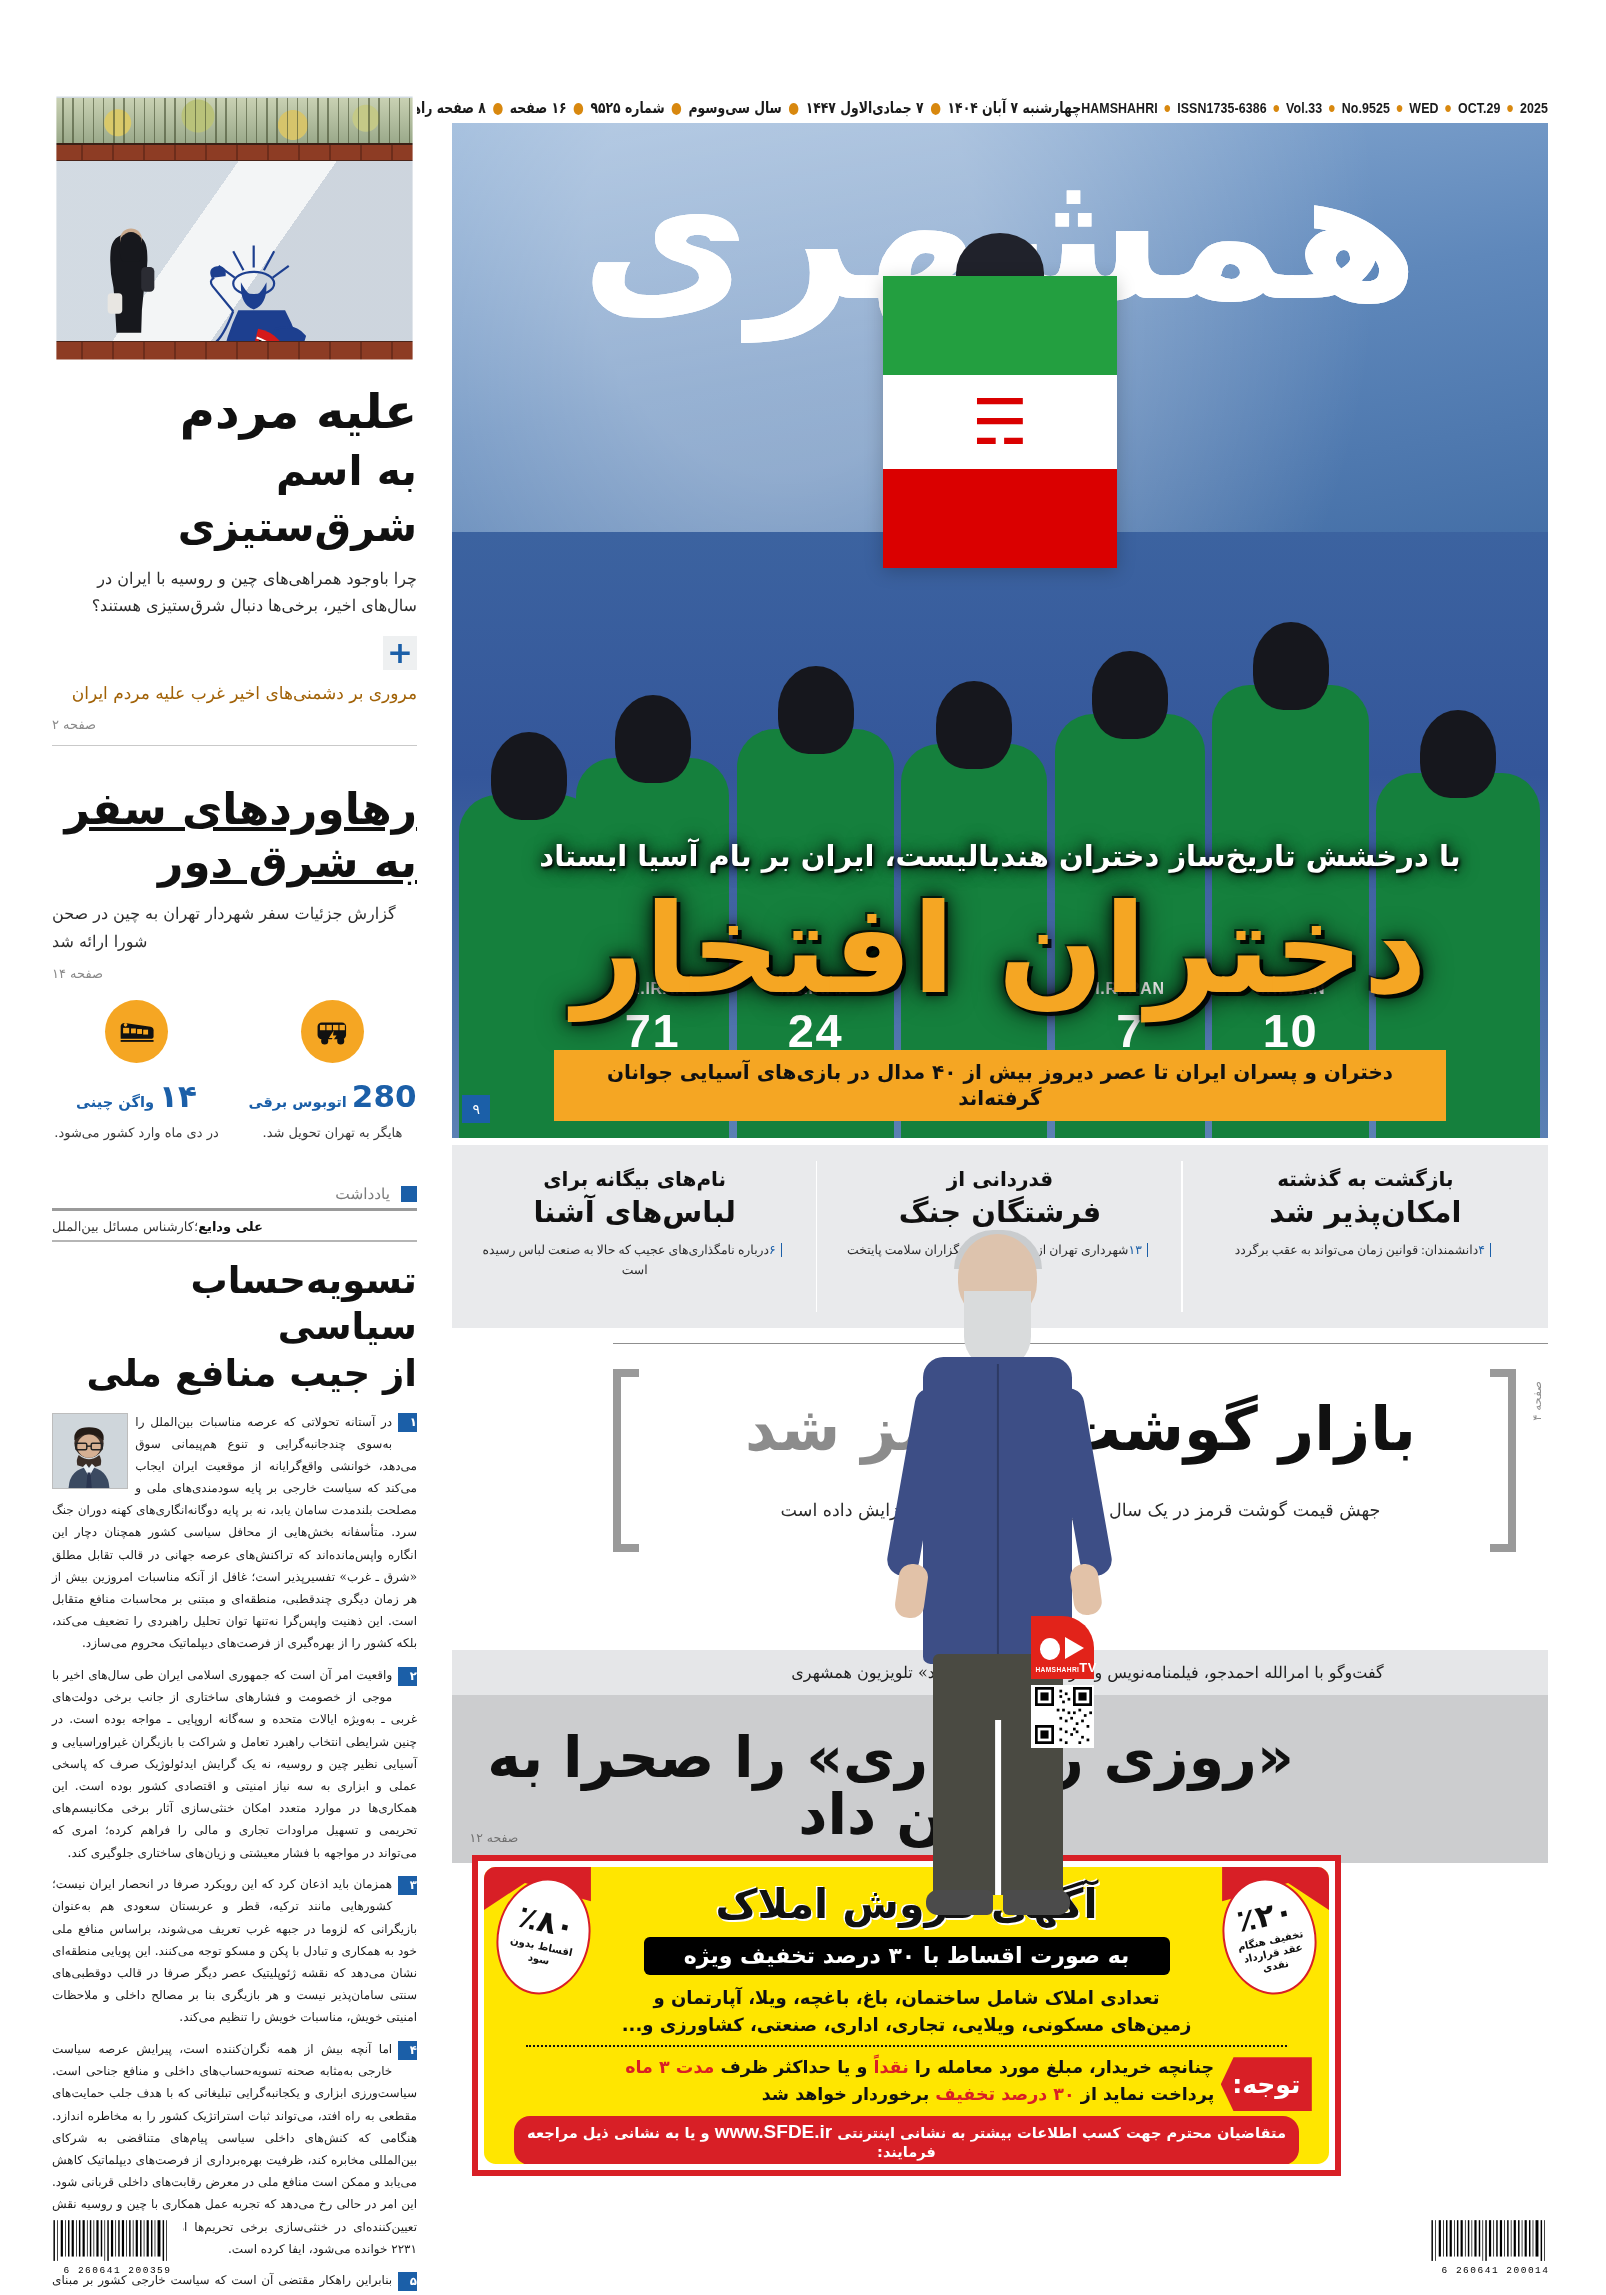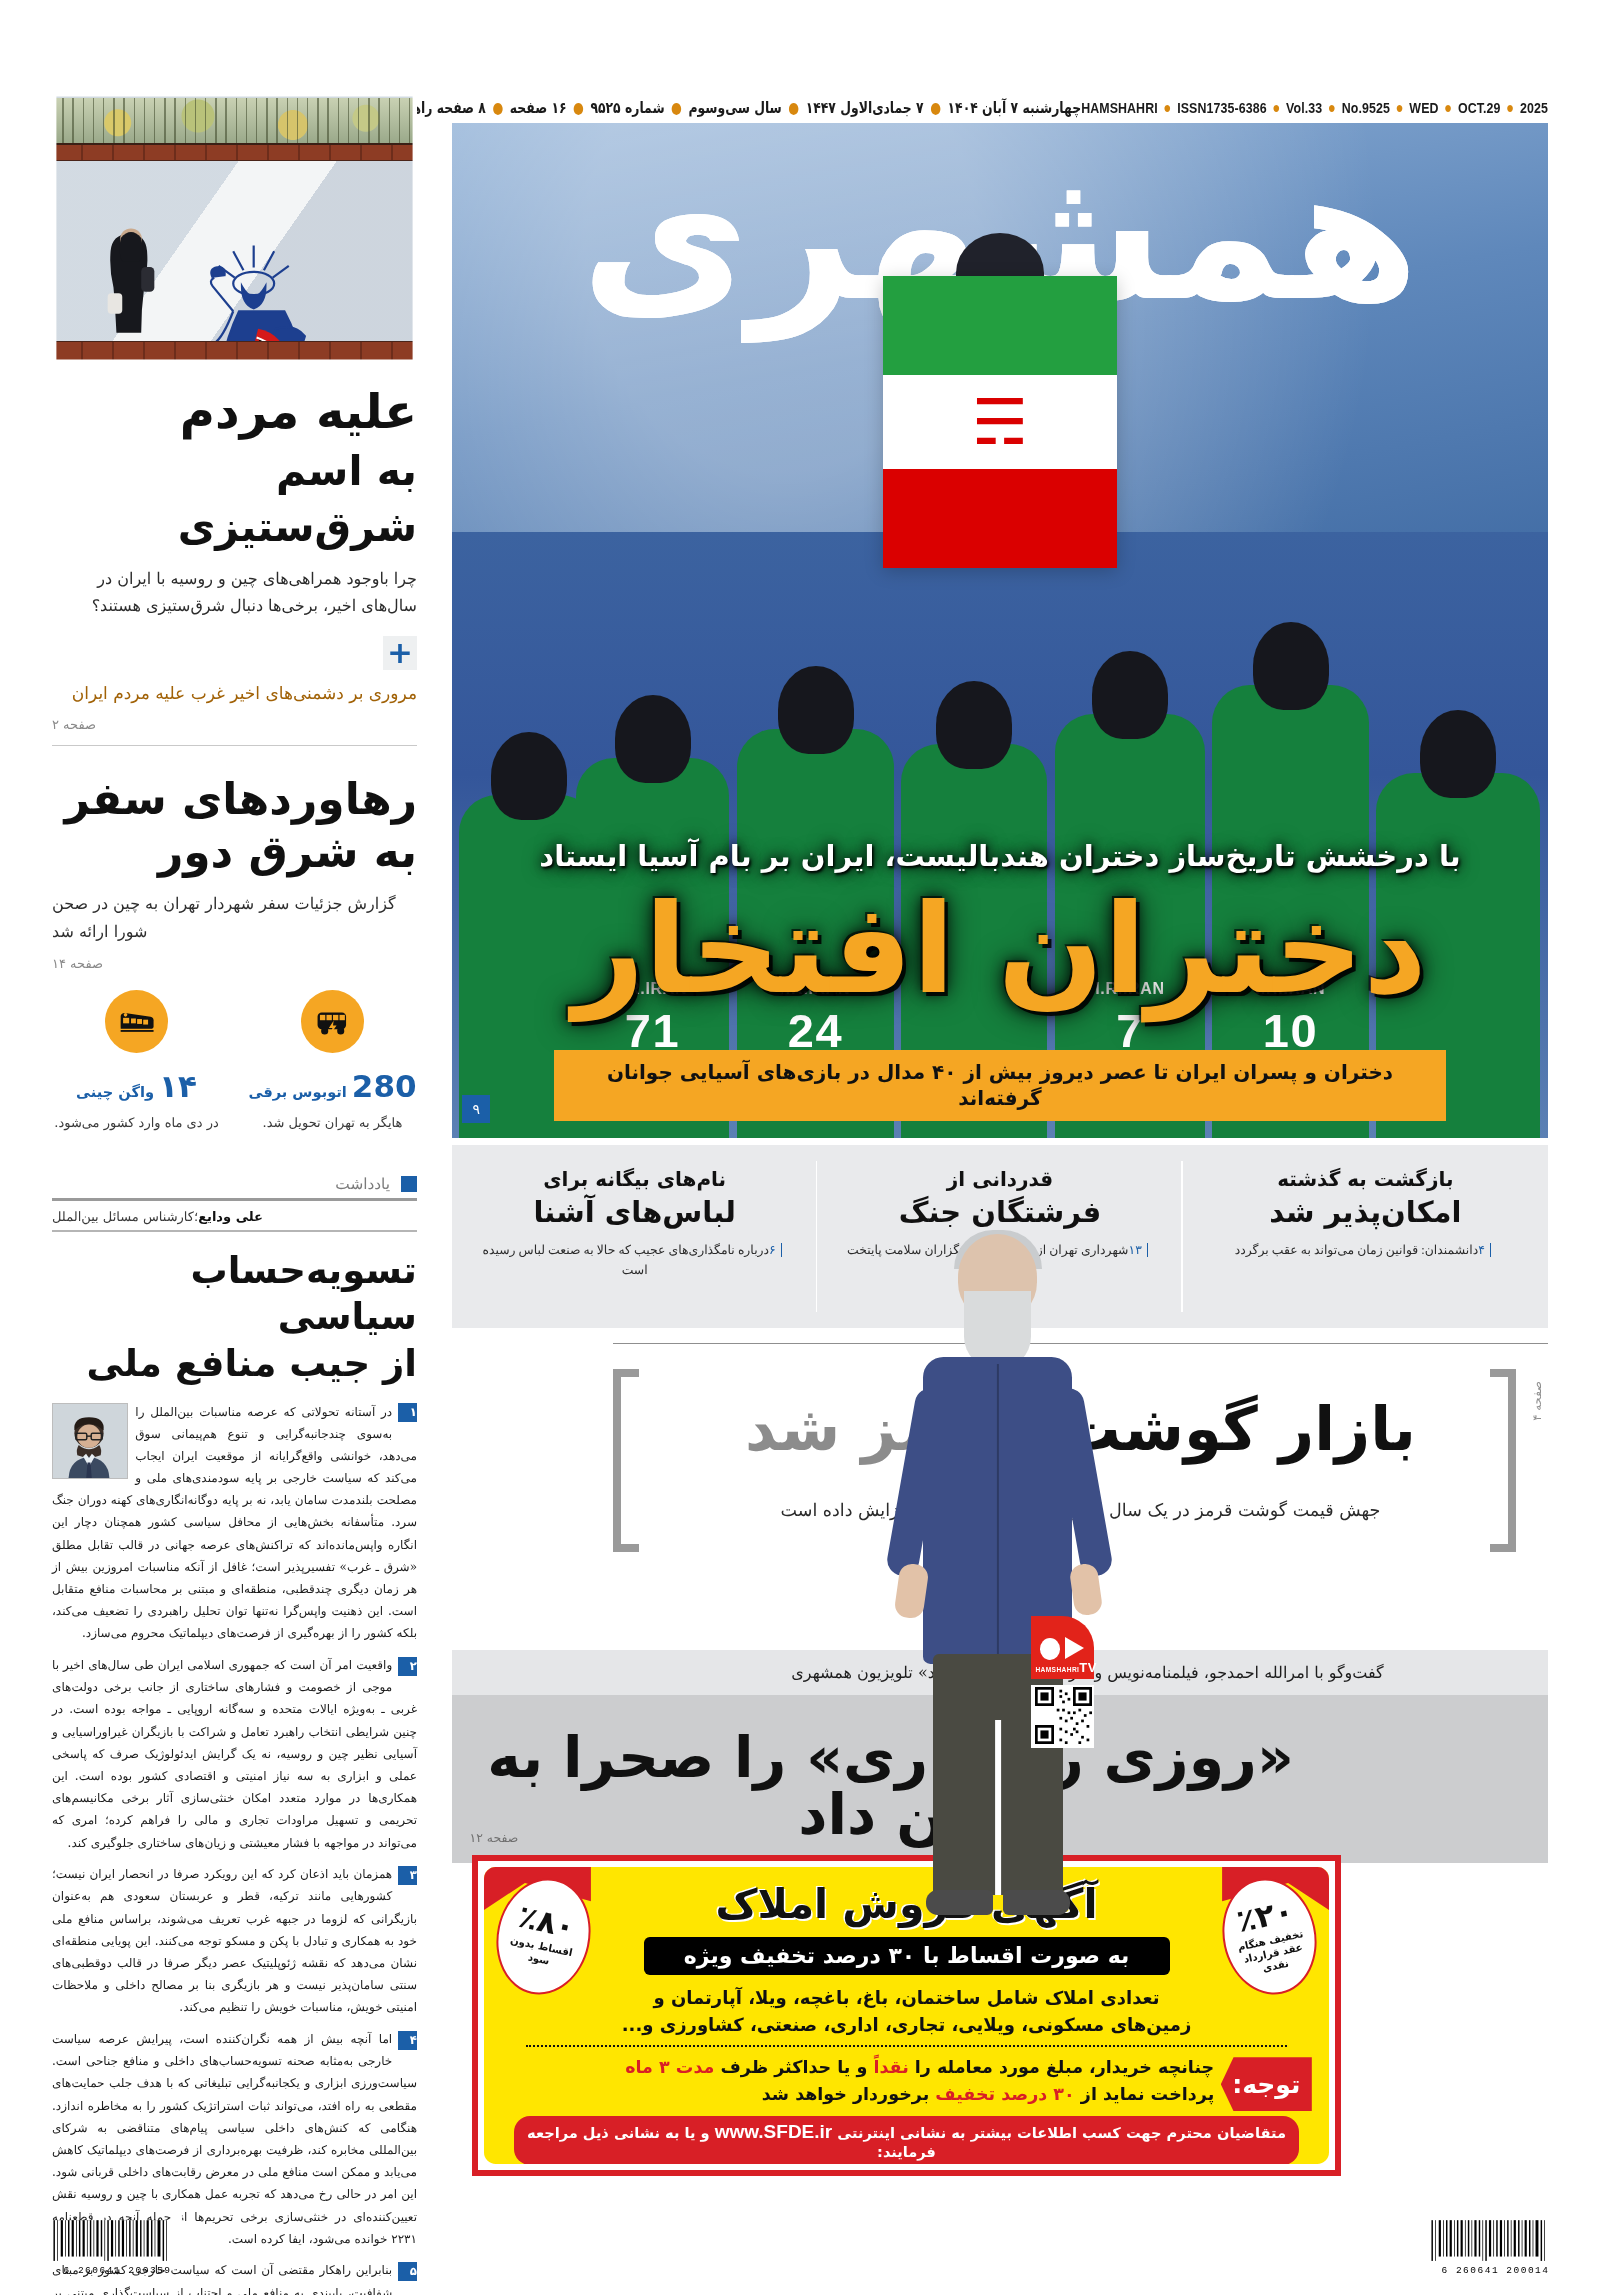--- a/index.html
+++ b/index.html
@@ -120,22 +120,22 @@
     font-size: 17px; color: #a16207; line-height: 1.6; text-align: right;
     font-family: "DejaVu Serif","Liberation Serif",serif;
   }
   .pagenum {
     margin-top: 10.2px; font-size: 13px; color: #8a8a8a; text-align: left;
     font-family: "DejaVu Serif","Liberation Serif",serif;
   }
   .rule { height: 0.7px; background: #c9c9c9; margin: 13px 0 0; }
 
   .headline-2 {
-    margin-top: 27px; font-size: 44px; line-height: 1.2;
-    font-weight: 900; color: #111; text-align: right; letter-spacing: -0.7px;
+    margin-top: 37px; font-size: 44px; line-height: 1.2;
+    font-weight: 900; color: #111; text-align: right; letter-spacing: -0.7px; text-decoration: underline;
   }
   .deck-2 {
     margin-top: 11.7px; font-size: 16px; line-height: 1.75; color: #2f2f2f;
     text-align: left; font-family: "DejaVu Serif","Liberation Serif",serif;
   }
   .stat-row { display: flex; justify-content: space-between; margin-top: 19px; gap: 14.6px; }
   .stat { width: 169px; text-align: center; }
   .stat-icon {
     width: 63px; height: 63px; border-radius: 50%; background: #f5a623;
     margin: 0 auto 10.2px; display: flex; align-items: center; justify-content: center;

